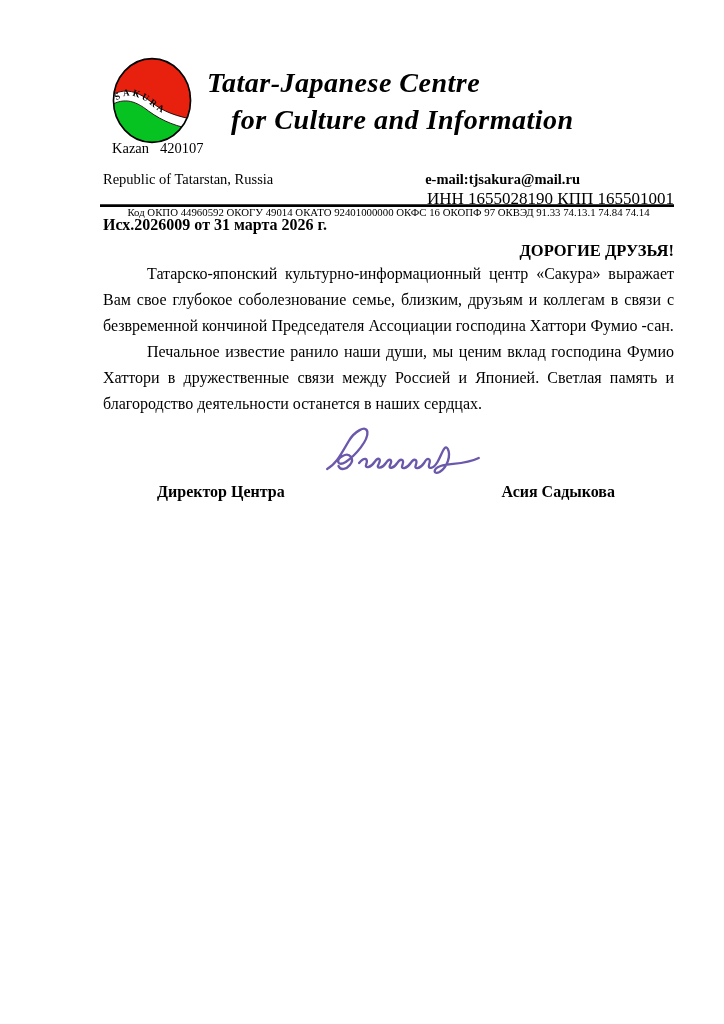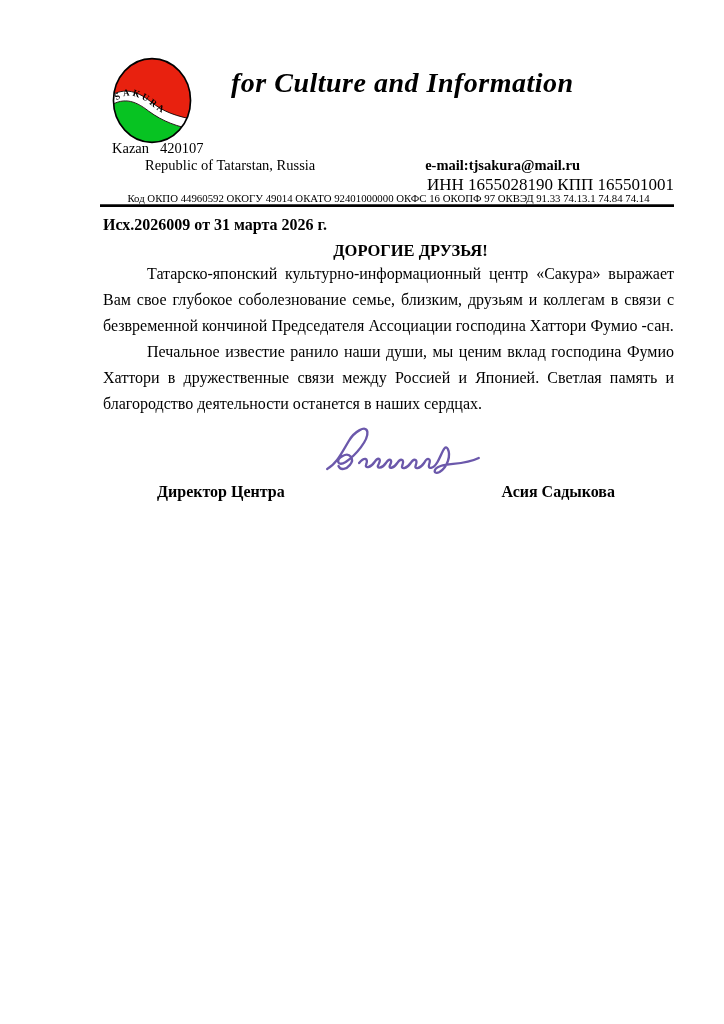--- a/index.html
+++ b/index.html
@@ -15,31 +15,31 @@
   }
   .logo { position:absolute; left:111px; top:56px; width:82px; height:89px; }
   .org-title {
     position:absolute; left:207px; top:64px; width:480px;
     font-weight:bold; font-style:italic;
     font-size:28px; line-height:37px; letter-spacing:0.5px;
     white-space:nowrap;
   }
   .org-title .line2 { padding-left:24px; }
   .addr { position:absolute; left:103px; top:140px; width:571px; font-size:14.5px; line-height:16px; }
-  .addr .city { padding-left:9px; white-space:pre; margin-bottom:1px; }
-  .addr .row { display:flex; justify-content:space-between; margin-bottom:1px;margin-left:42px; }
+  .addr .city { padding-left:9px; white-space:pre; margin-bottom:15px; }
+  .addr .row { display:flex; justify-content:space-between; margin-bottom:1px; }
   .addr .row .email { margin-right:94px;font-weight:bold; }
   .addr .inn { text-align:right; font-size:17px; line-height:13px; margin-top:5px; }
   .addr .codes { text-align:center; font-size:10.8px; line-height:12px; margin-top:1px; white-space:nowrap; }
   .rule { position:absolute; left:100px; top:204px; width:574px; height:3px; background:#000;
           border-top:1px solid #444; }
   .ref { position:absolute; left:103px; top:216px; font-size:16px; font-weight:bold; }
   .content { position:absolute; left:103px; top:241px; width:571px; }
   .salutation {
-    text-align:center; text-indent:44px;
+    text-align:right; text-indent:44px;
     font-weight:bold; font-size:16.5px; line-height:20px;
   }
   .body-p {
     text-align:justify; text-indent:44px;
     font-size:16px; line-height:26px;
   }
   .signature { position:absolute; left:322px; top:417px; width:165px; height:62px; }
   .signer-title { position:absolute; left:157px; top:483px; font-size:16px; font-weight:bold; }
   .signer-name { position:absolute; right:109px; top:483px; font-size:16px; font-weight:bold; }
   .logo-letters { font-family:"Liberation Serif",serif; font-weight:bold; font-size:11px; letter-spacing:3px; fill:#000; }
@@ -61,20 +61,21 @@
       <path d="M -5 58 C 14 46 28 49 46 62 C 64 74 80 79 105 84 L 105 110 L -5 110 Z" fill="#07c322"></path>
       <path d="M -5 47 C 14 35 30 38 48 51 C 64 63 80 68 105 72 L 105 84 C 80 79 64 74 46 62 C 28 49 14 46 -5 58 Z" fill="#ffffff" stroke="#000000" stroke-width="1"></path>
     </g>
     <text class="logo-letters">
       <textPath href="#bandTextPath" startOffset="4">SAKURA</textPath>
     </text>
     <circle cx="50" cy="50" r="47" fill="none" stroke="#000000" stroke-width="2"></circle>
   </svg>
 
   <div class="org-title">
+    <div class="line1">Tatar-Japanese Centre</div>
     <div class="line2">for Culture and Information</div>
   </div>
 
   <div class="addr">
     <div class="city">Kazan   420107</div>
     <div class="row">
       <span>Republic of Tatarstan, Russia</span>
       <span class="email">e-mail:tjsakura@mail.ru</span>
     </div>
     <div class="inn">ИНН 1655028190 КПП 165501001</div>

